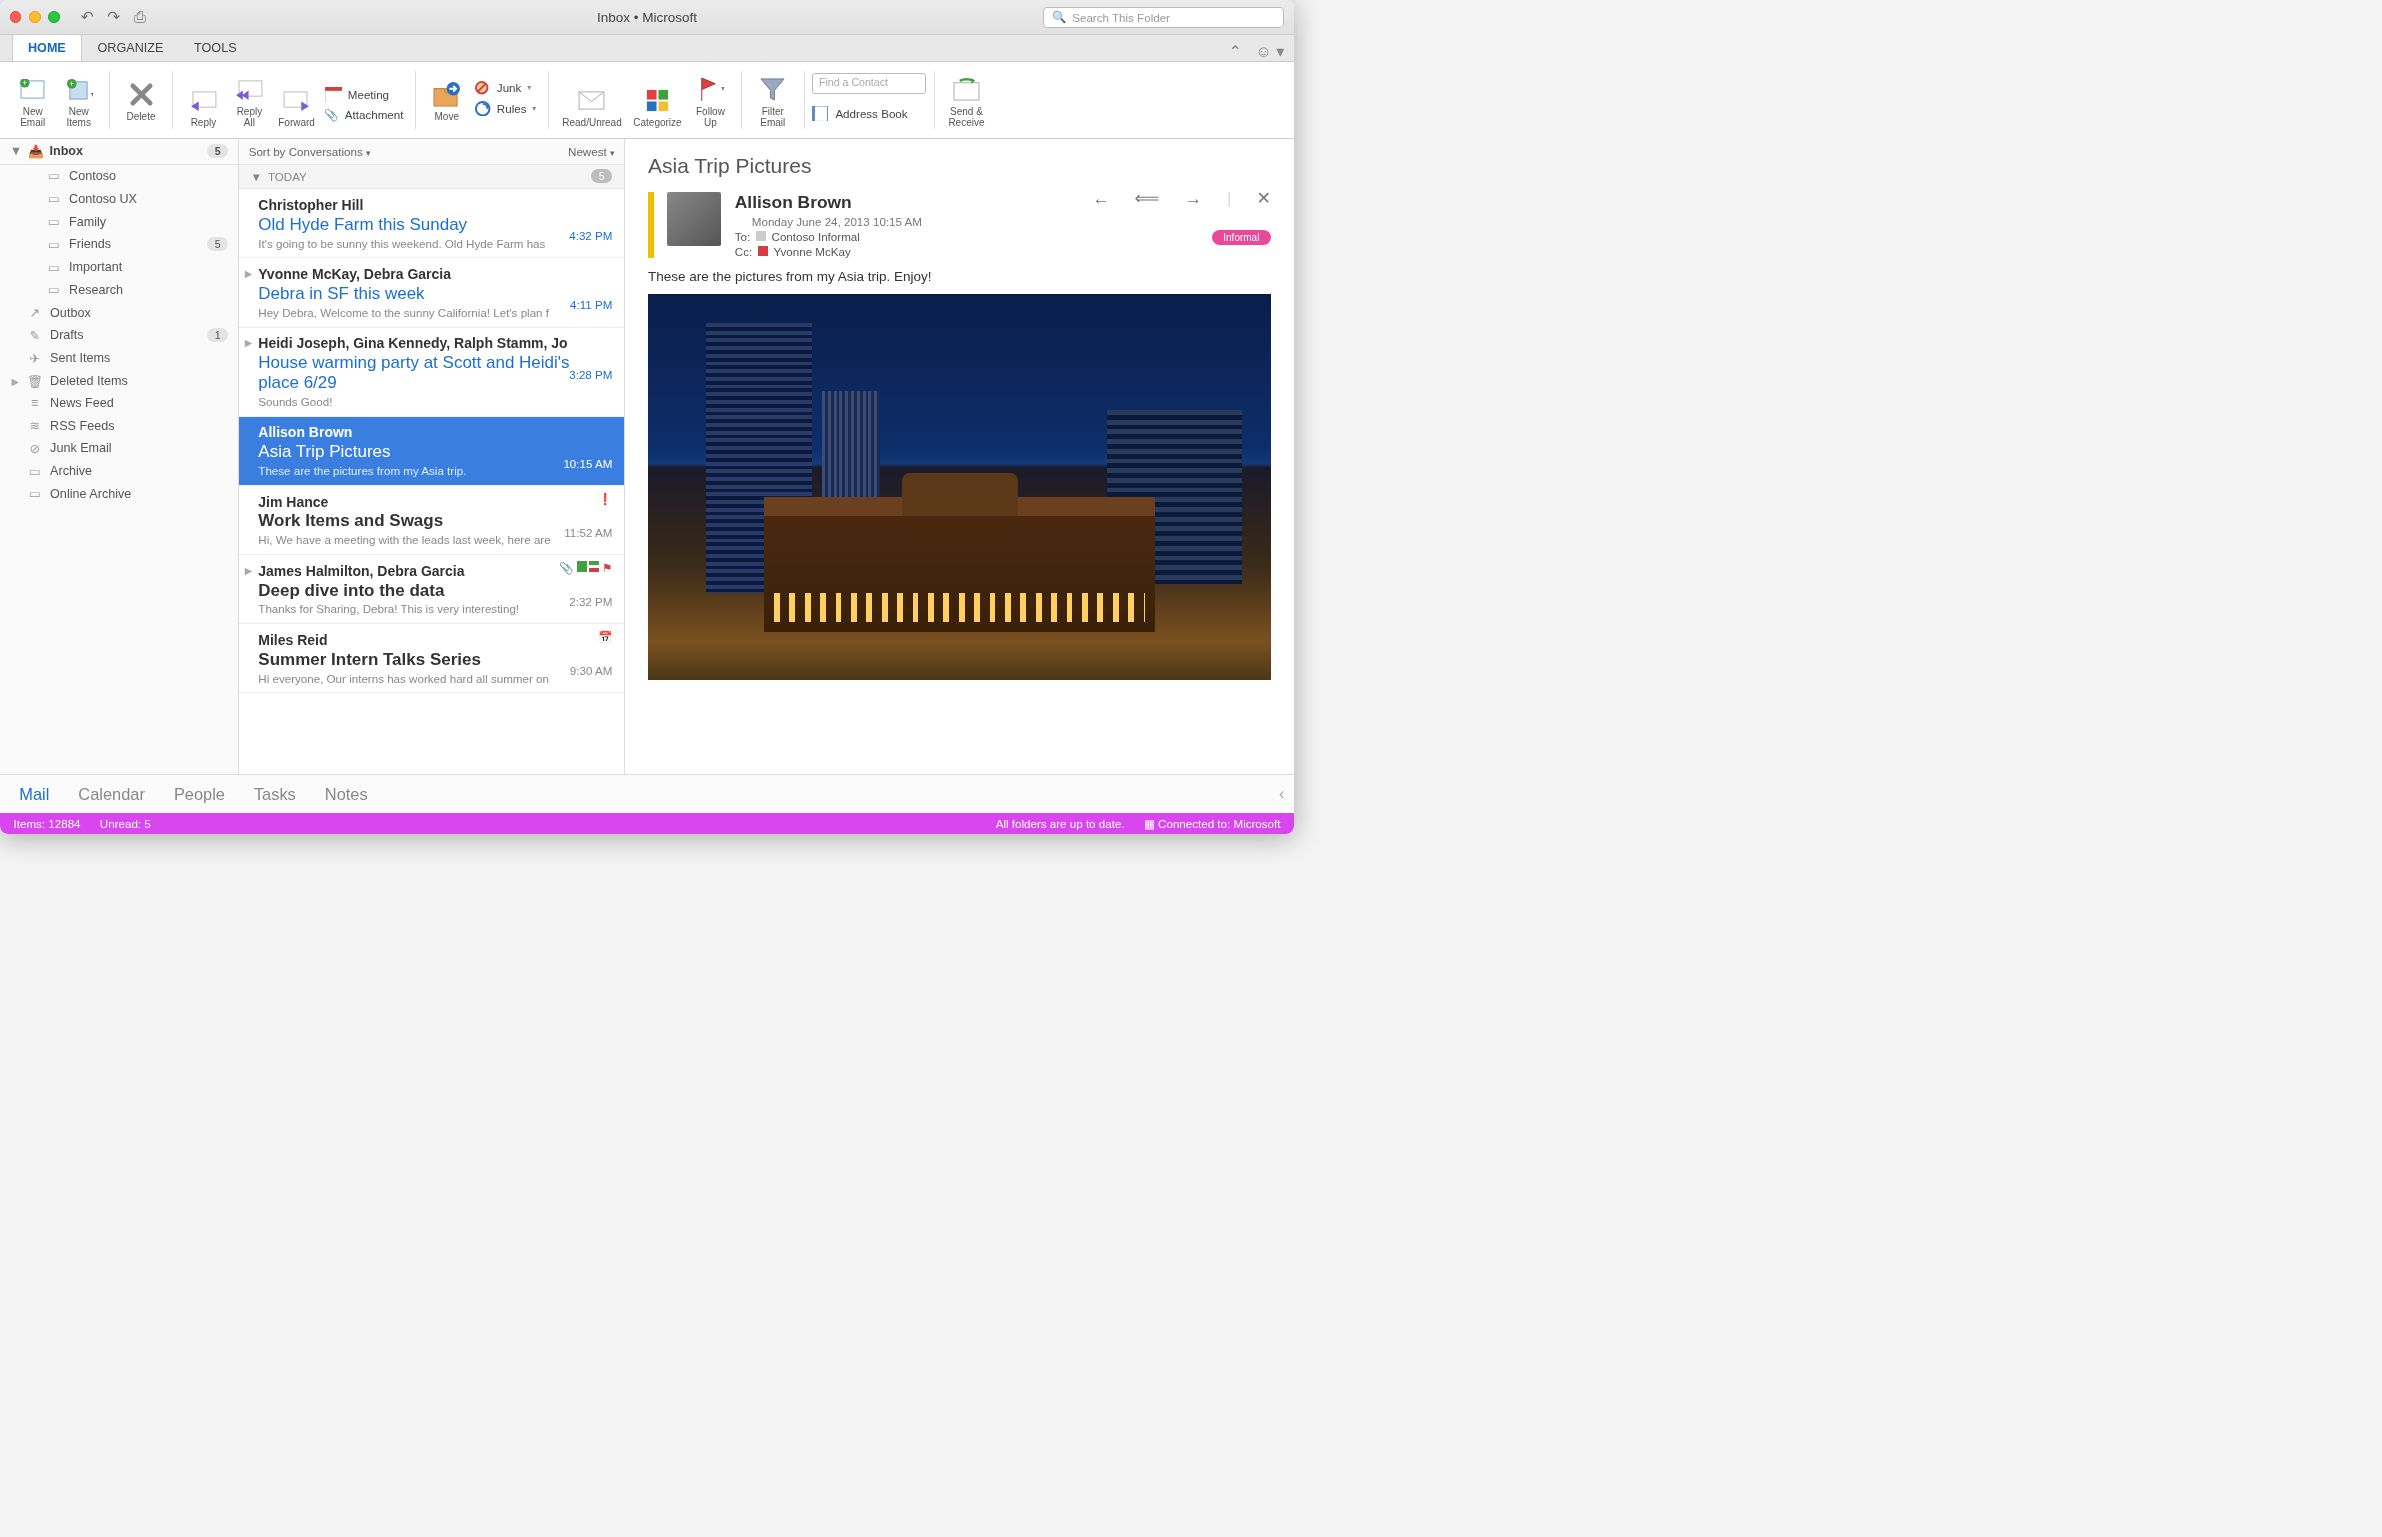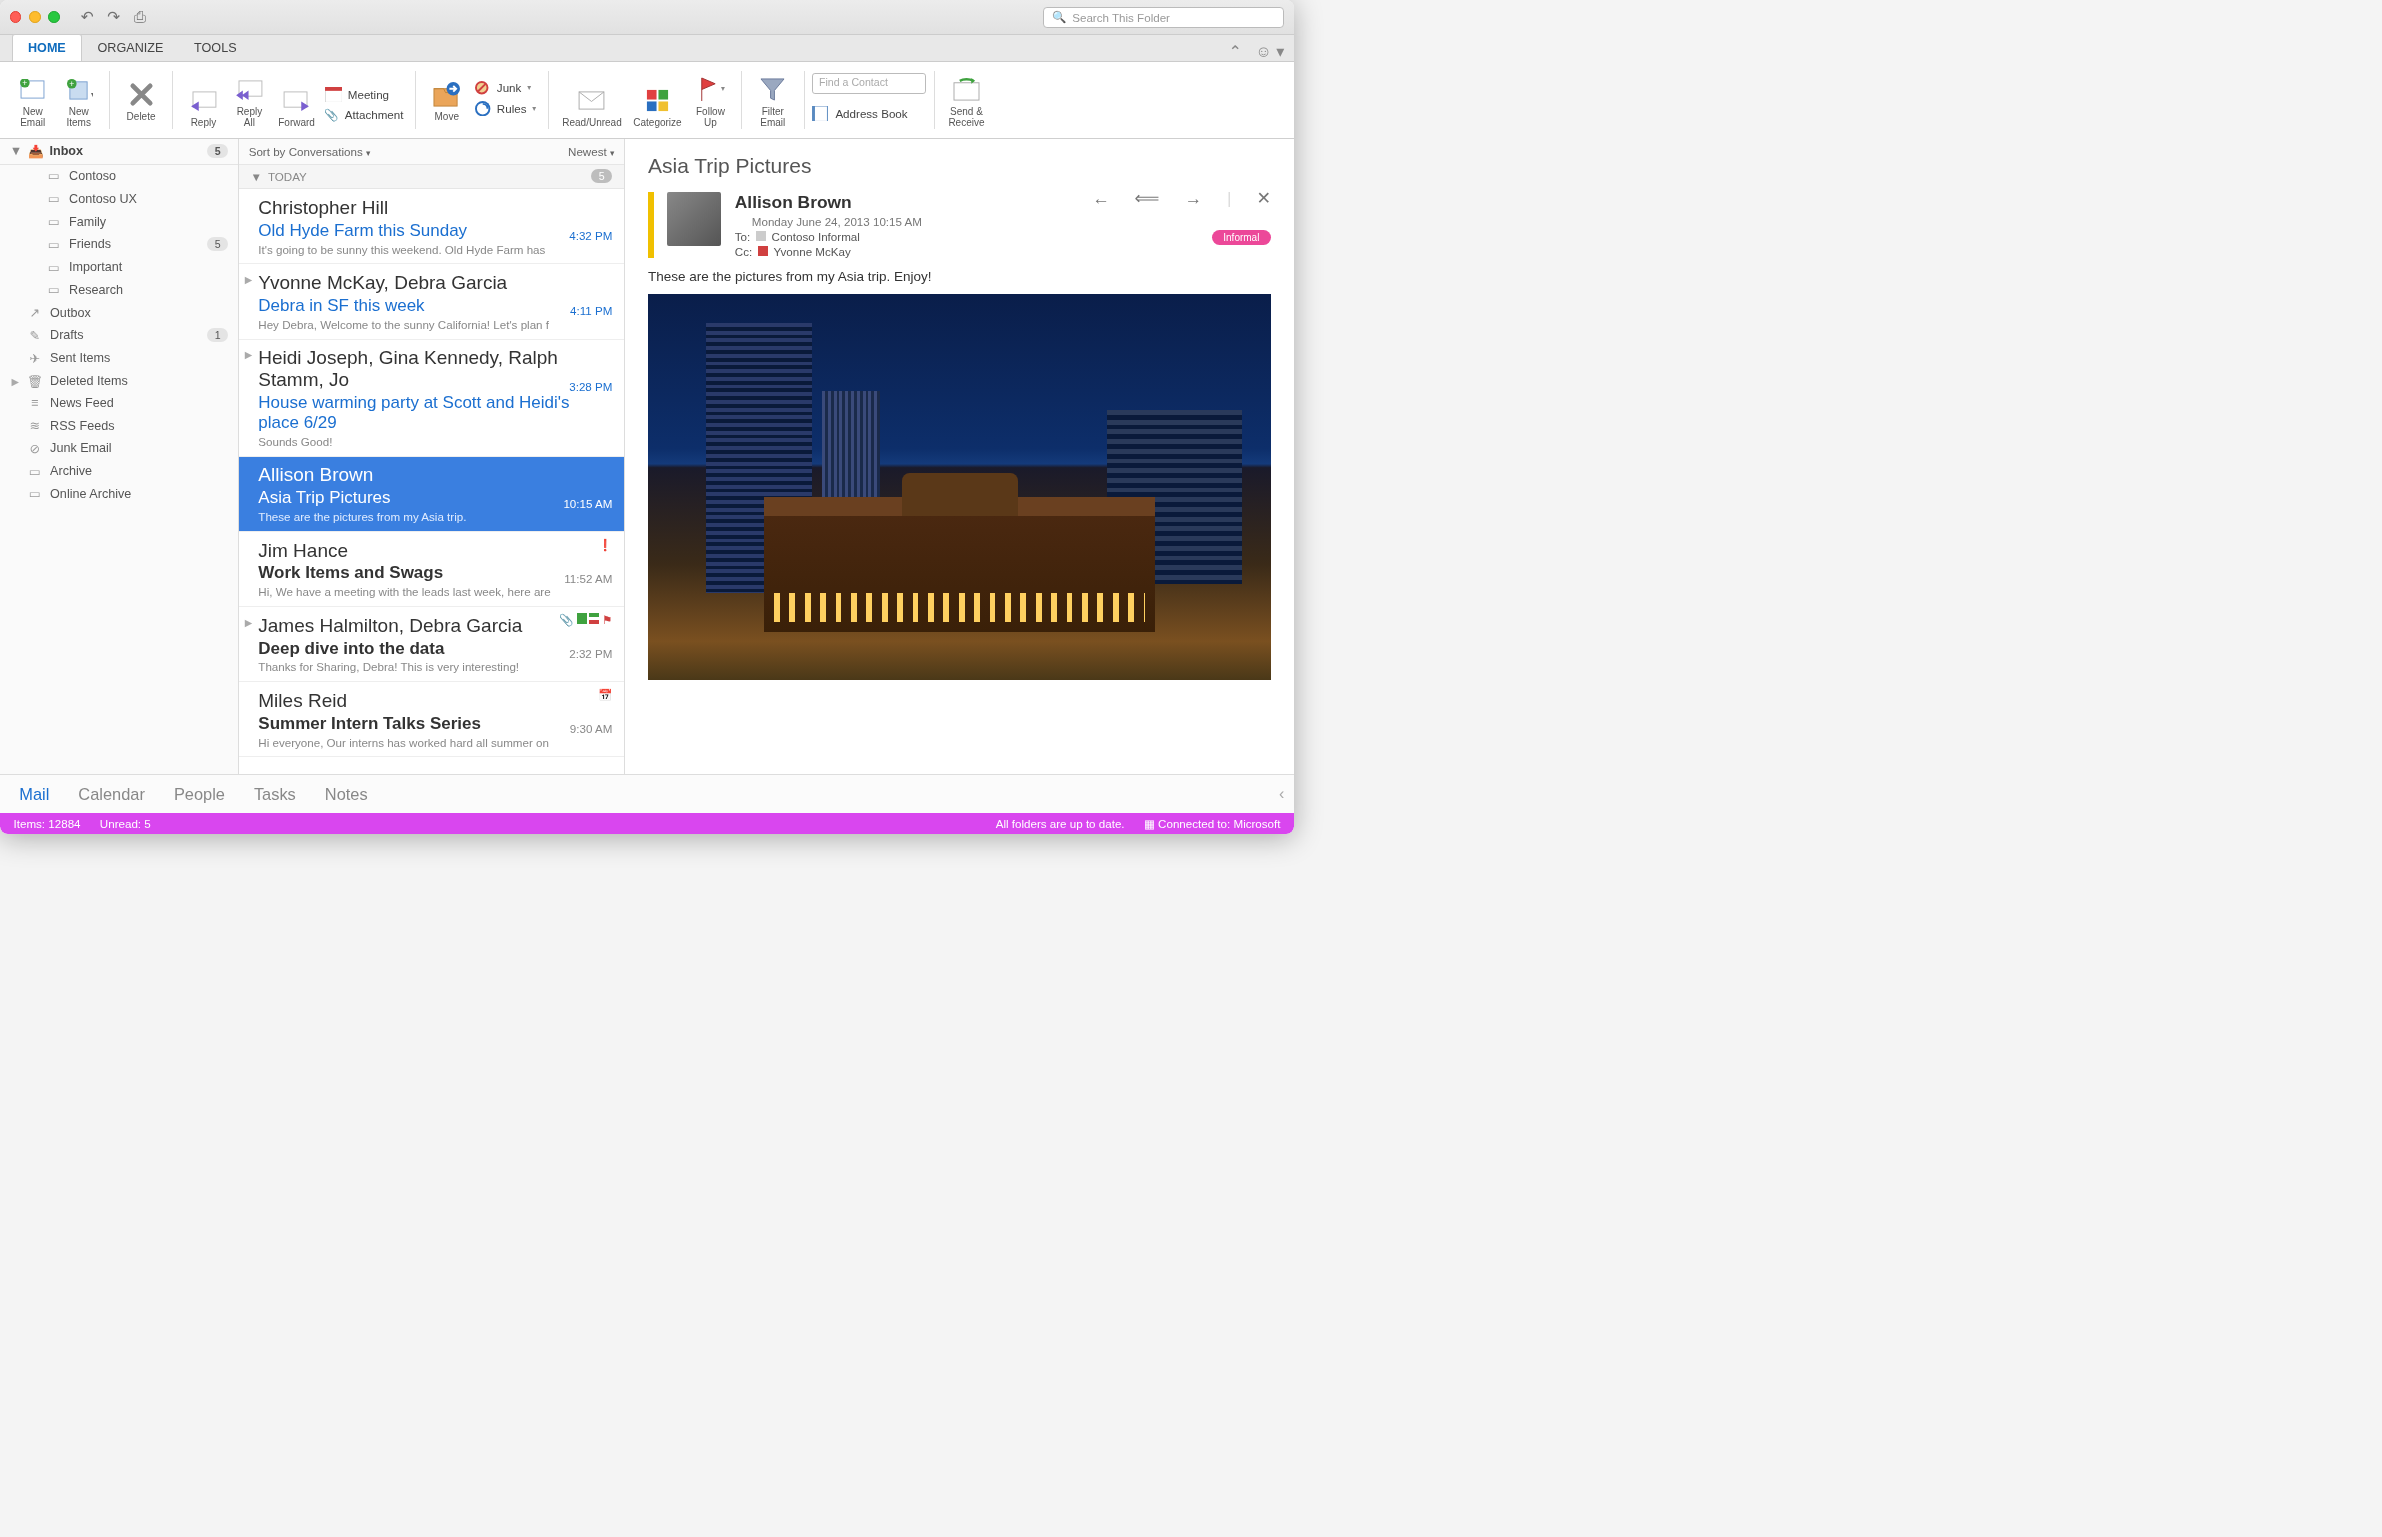--- a/index.html
+++ b/index.html
@@ -39,21 +39,21 @@
 .sb-item{display:flex; align-items:center; padding:3.9px 9.7px 3.9px 27px; gap:7.7px; color:#555;}
 .sb-item .fico{width:15.4px; text-align:center; color:#9a9a9a;}
 .sb-sub{padding-left:46px;}
 
 .msglist{width:386px; border-right:1px solid #ddd; display:flex; flex-direction:column; background:#fff;}
 .ml-head{display:flex; justify-content:space-between; padding:5.8px 9.7px; font-size:11.6px; color:#666; border-bottom:1px solid #e6e6e6; background:#fafafa;}
 .ml-today{display:flex; align-items:center; padding:4.8px 11.6px; font-size:11.6px; color:#888; background:#f5f5f5; border-bottom:1px solid #e6e6e6;}
 .ml-today .badge{background:#bdbdbd; color:#fff;}
 .msg{border-bottom:1px solid #eee; padding:7.7px 11.6px 7.7px 19.3px; position:relative;}
 .msg.selected{background:#3a7fe0; color:#fff;}
-.msg .from{font-size:19px; color:#333;}
+.msg .from{font-size:14px; color:#333;font-weight:bold;}
 .msg.selected .from{color:#fff;}
 .msg .subj{font-size:17px; color:#1b6fd0; margin-top:1.9px;}
 .msg .subj.black{color:#333; font-weight:600;}
 .msg.selected .subj{color:#fff;}
 .msg .prev{font-size:11.6px; color:#888; margin-top:1.9px; white-space:nowrap; overflow:hidden; text-overflow:ellipsis;}
 .msg.selected .prev{color:#e0ecff;}
 .msg .time{position:absolute; right:11.6px; top:40px; font-size:11.6px; color:#1b6fd0;}
 .msg .time.gray{color:#888;}
 .msg.selected .time{color:#fff;}
 .msg .caret{position:absolute; left:5.8px; top:9.7px; color:#aaa; font-size:9.7px;}
@@ -100,20 +100,21 @@
   <div class="traffic">
     <span class="red"></span>
     <span class="yellow"></span>
     <span class="green"></span>
   </div>
   <div class="tb-icons">
     <span>↶</span>
     <span>↷</span>
     <span>⎙</span>
   </div>
+  <div class="win-title">Inbox • Microsoft</div>
   <div class="search-folder">
     <span>🔍</span>
     <span>Search This Folder</span>
   </div>
 </div>
 
 <div class="ribbon-tabs">
   <div class="rtab active">HOME</div>
   <div class="rtab">ORGANIZE</div>
   <div class="rtab">TOOLS</div>

